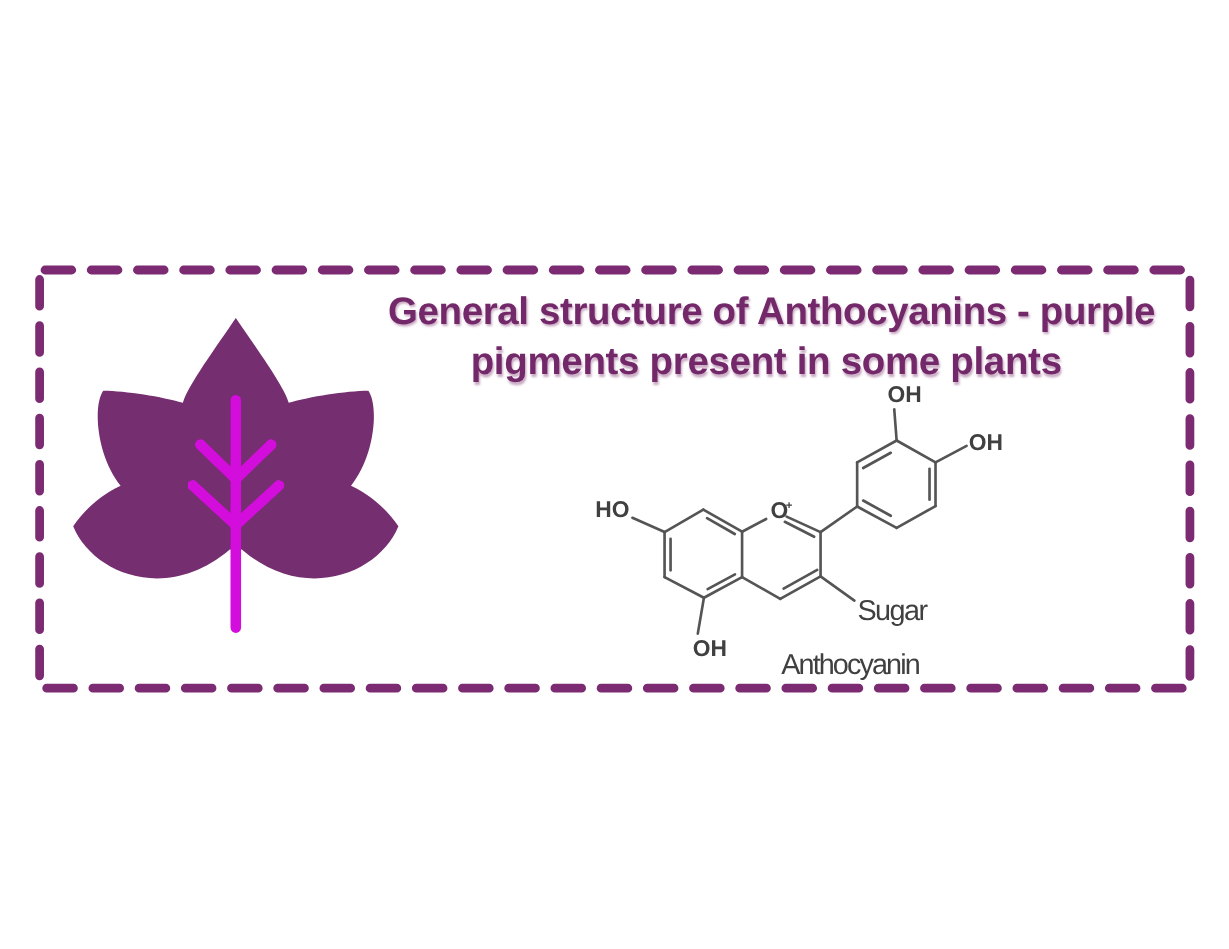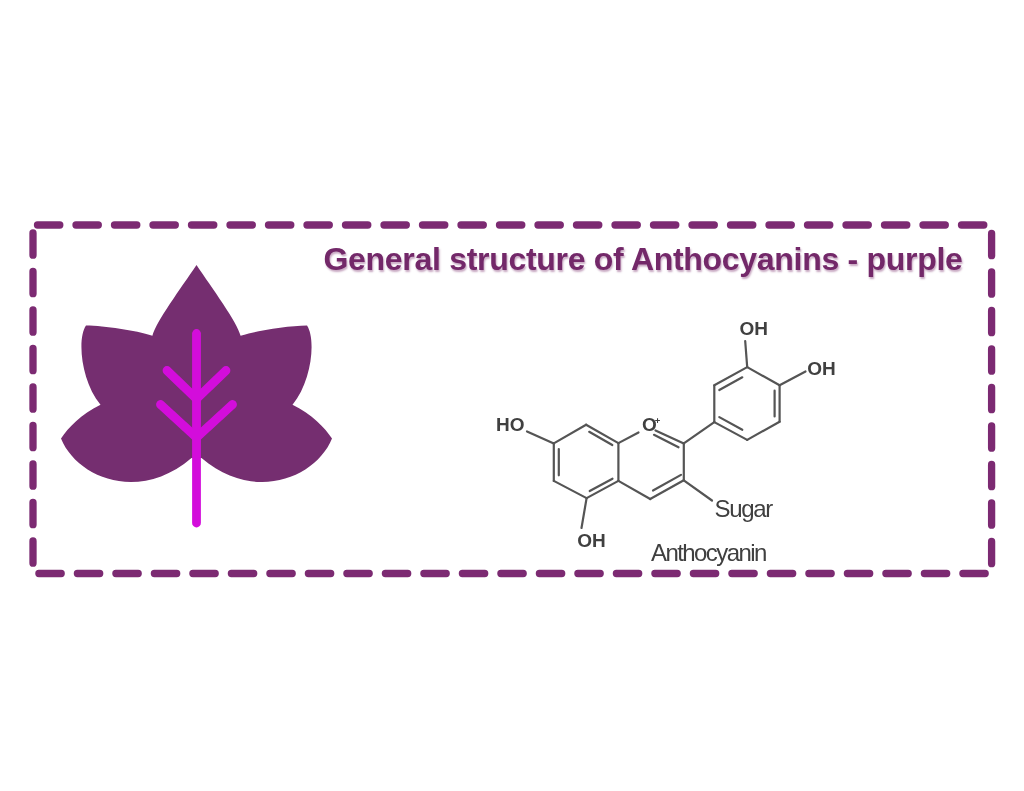--- a/index.html
+++ b/index.html
@@ -98,13 +98,14 @@
     <text x="591.5" y="547" text-anchor="middle">OH</text>
     <text x="649.5" y="431.4" text-anchor="middle">O</text>
     <text x="657.5" y="424" text-anchor="middle" font-size="9.5">+</text>
     <text x="739.6" y="335.2">OH</text>
     <text x="807.3" y="375">OH</text>
     <text x="714.5" y="516.7" font-size="24" font-weight="400" letter-spacing="-1.3">Sugar</text>
     <text x="651" y="561.3" font-size="24" font-weight="400" letter-spacing="-1.58">Anthocyanin</text>
   </g>
 </svg>
 <div class="title" id="t1">General structure of Anthocyanins - purple</div>
+<div class="title" id="t2">pigments present in some plants</div>
 </div>
 
 </body></html>

